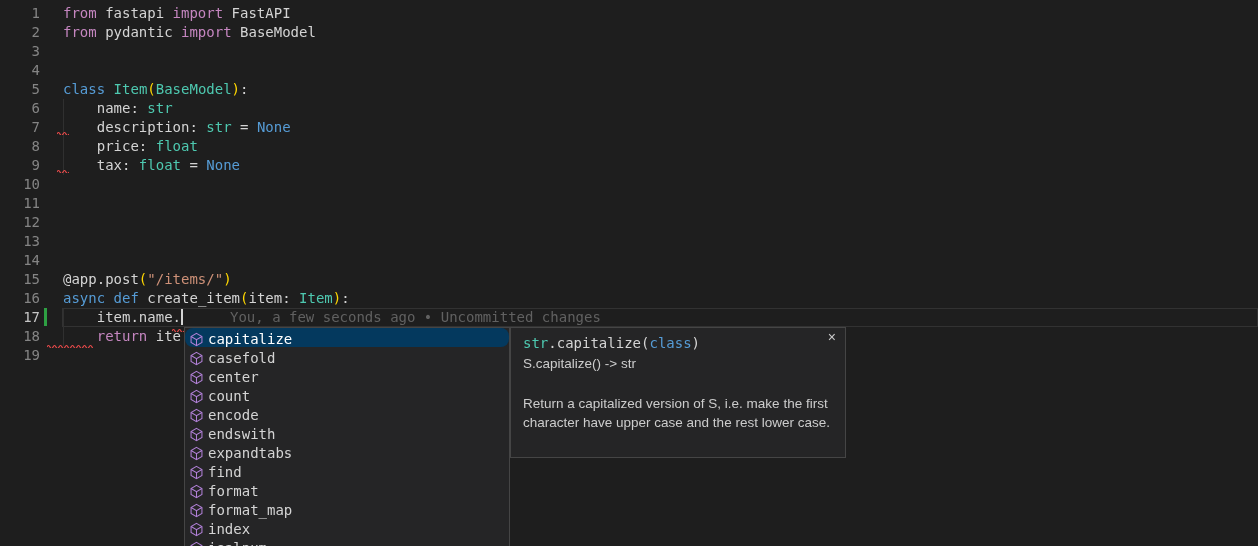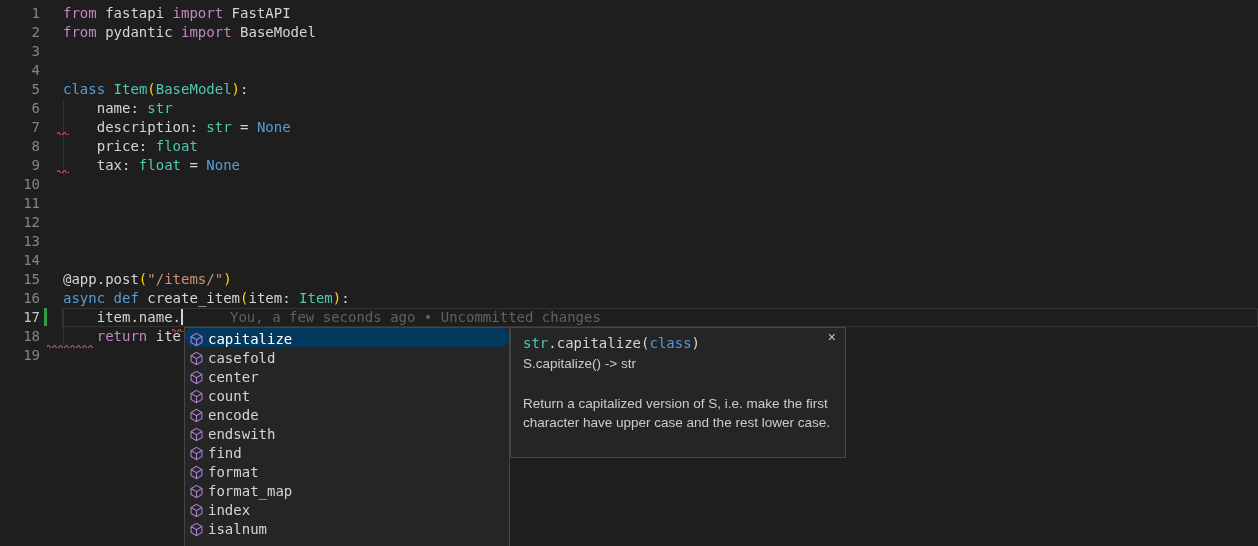--- a/index.html
+++ b/index.html
@@ -178,20 +178,24 @@
             <path d="M8 1.5 L13.8 4.8 L13.8 11.2 L8 14.5 L2.2 11.2 L2.2 4.8 Z"></path>
             <path d="M2.2 4.8 L8 8.1 L13.8 4.8 M8 8.1 L8 14.5"></path>
           </svg><span>encode</span></div>
         <div class="s-item"><svg class="s-icon" viewBox="0 0 16 16">
             <path d="M8 1.5 L13.8 4.8 L13.8 11.2 L8 14.5 L2.2 11.2 L2.2 4.8 Z"></path>
             <path d="M2.2 4.8 L8 8.1 L13.8 4.8 M8 8.1 L8 14.5"></path>
           </svg><span>endswith</span></div>
         <div class="s-item"><svg class="s-icon" viewBox="0 0 16 16">
             <path d="M8 1.5 L13.8 4.8 L13.8 11.2 L8 14.5 L2.2 11.2 L2.2 4.8 Z"></path>
             <path d="M2.2 4.8 L8 8.1 L13.8 4.8 M8 8.1 L8 14.5"></path>
+          </svg><span>expandtabs</span></div>
+        <div class="s-item"><svg class="s-icon" viewBox="0 0 16 16">
+            <path d="M8 1.5 L13.8 4.8 L13.8 11.2 L8 14.5 L2.2 11.2 L2.2 4.8 Z"></path>
+            <path d="M2.2 4.8 L8 8.1 L13.8 4.8 M8 8.1 L8 14.5"></path>
           </svg><span>find</span></div>
         <div class="s-item"><svg class="s-icon" viewBox="0 0 16 16">
             <path d="M8 1.5 L13.8 4.8 L13.8 11.2 L8 14.5 L2.2 11.2 L2.2 4.8 Z"></path>
             <path d="M2.2 4.8 L8 8.1 L13.8 4.8 M8 8.1 L8 14.5"></path>
           </svg><span>format</span></div>
         <div class="s-item"><svg class="s-icon" viewBox="0 0 16 16">
             <path d="M8 1.5 L13.8 4.8 L13.8 11.2 L8 14.5 L2.2 11.2 L2.2 4.8 Z"></path>
             <path d="M2.2 4.8 L8 8.1 L13.8 4.8 M8 8.1 L8 14.5"></path>
           </svg><span>format_map</span></div>
         <div class="s-item"><svg class="s-icon" viewBox="0 0 16 16">

